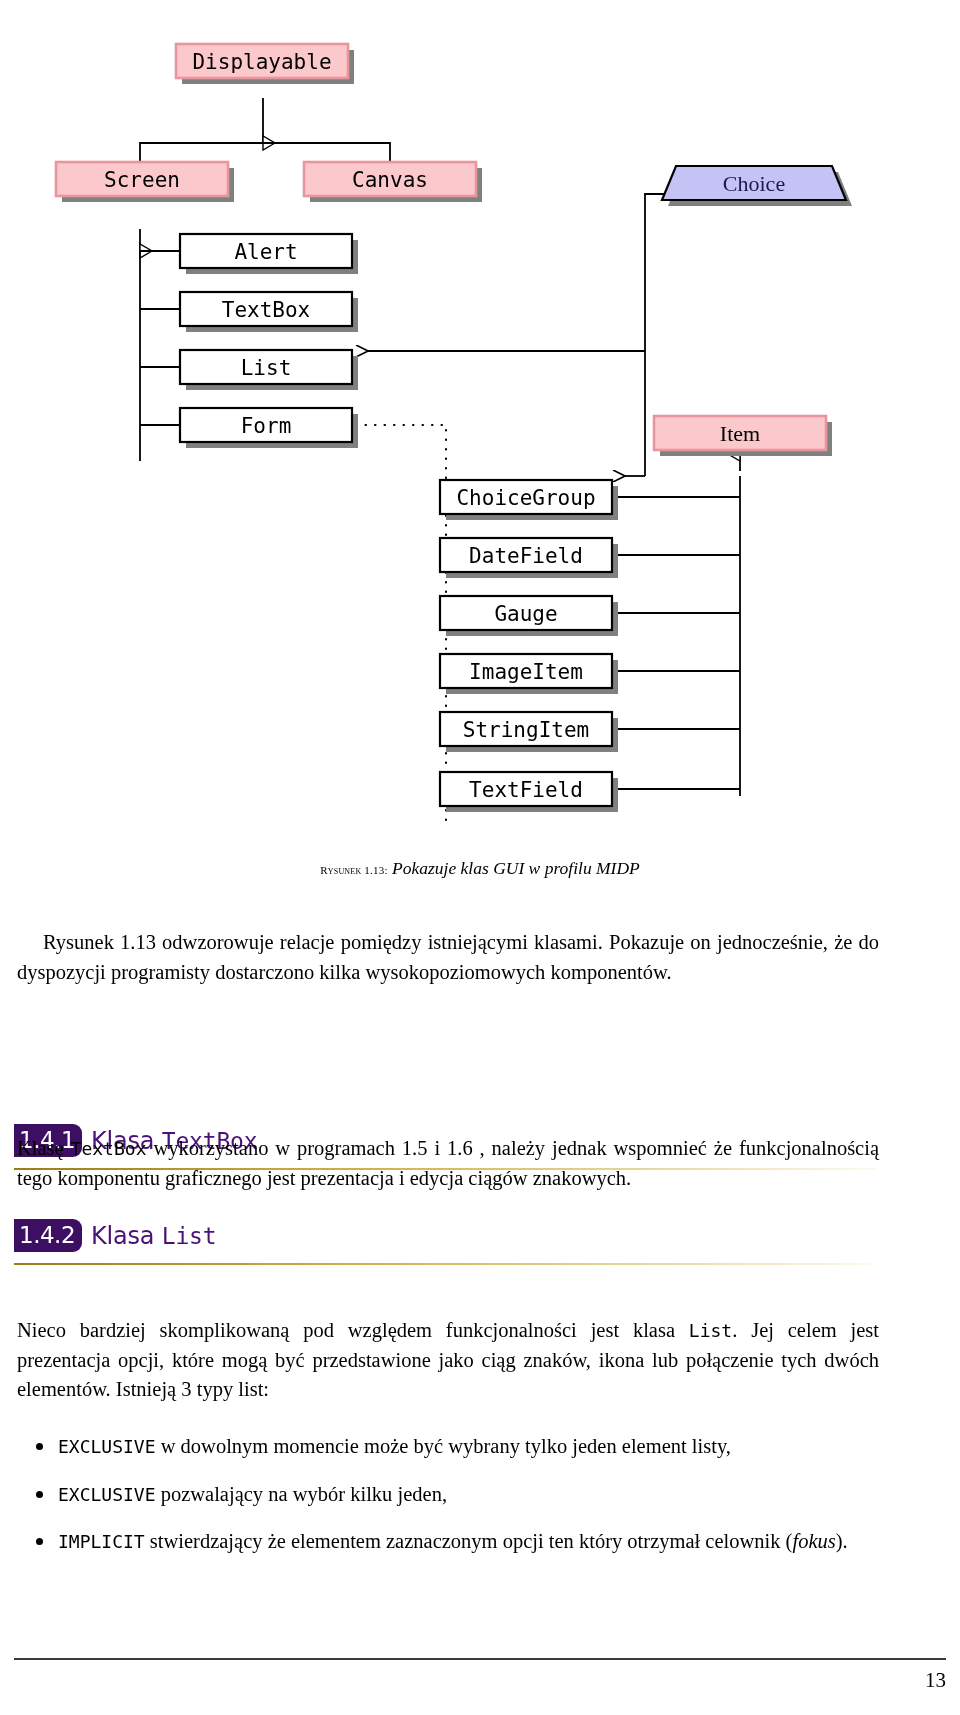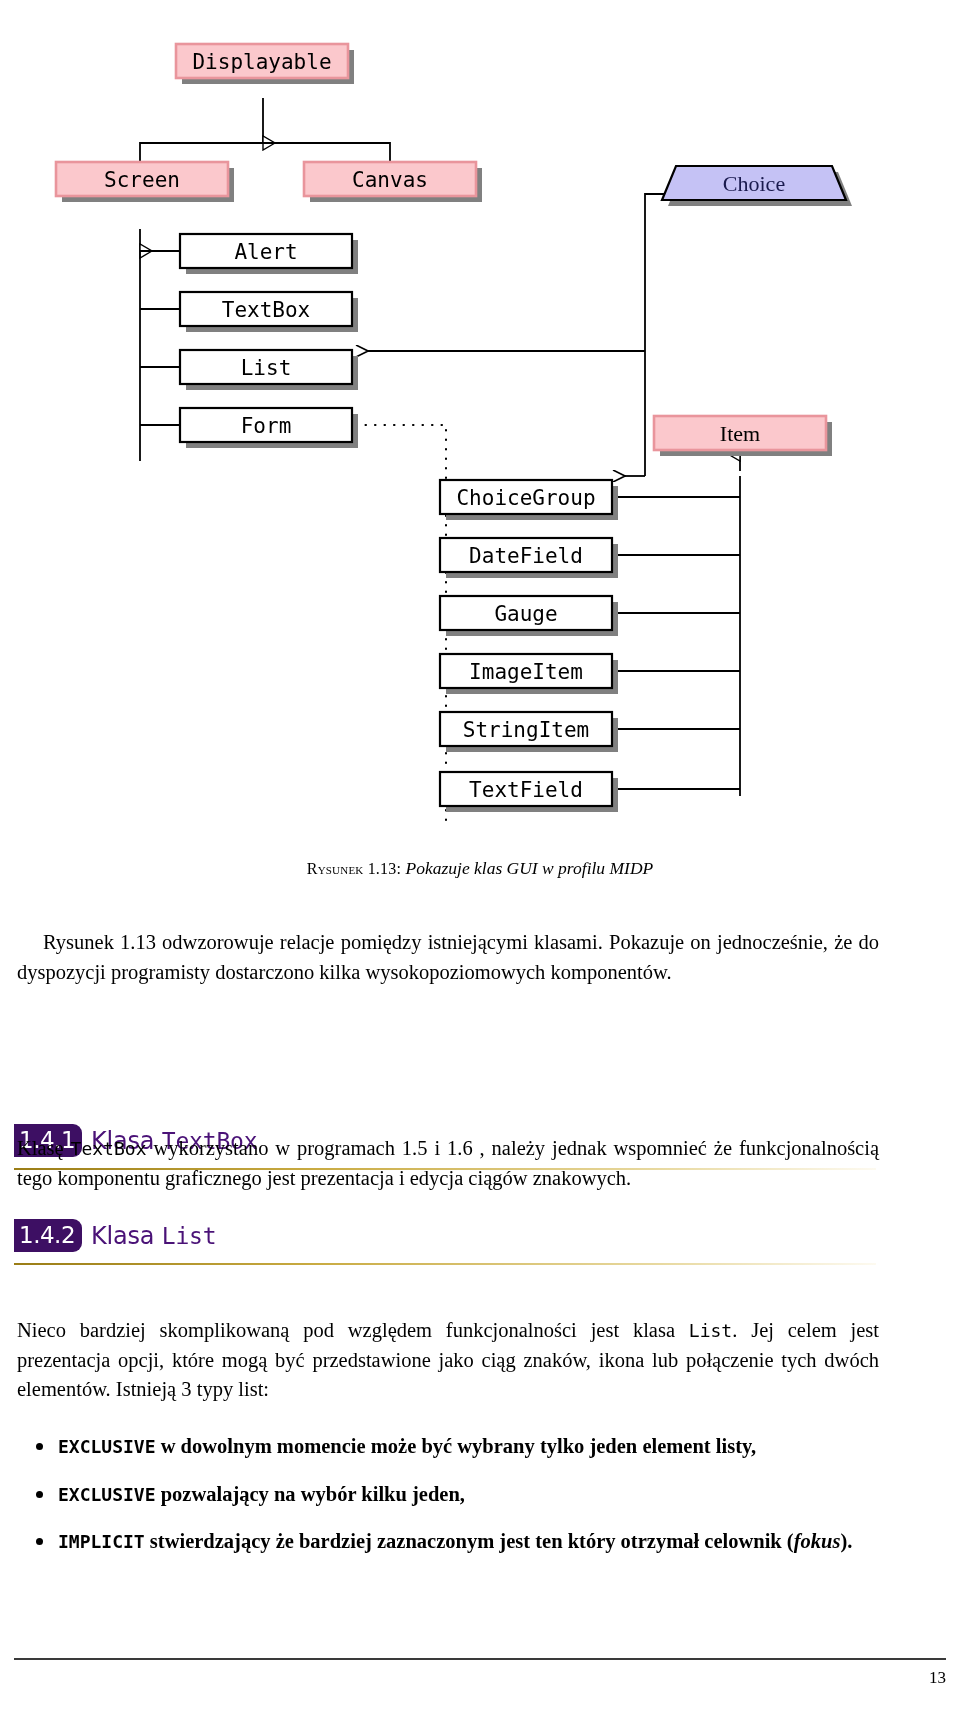--- a/index.html
+++ b/index.html
@@ -32,21 +32,21 @@
     left: 0;
     top: 858px;
     width: 960px;
     text-align: center;
     font-size: 17.5px;
     font-style: italic;
   }
   .cap .capnum {
     font-style: normal;
     font-variant: small-caps;
-    font-size: 16px;
+    font-size: 11px;
     letter-spacing: .2px;
   }
 
   
   .page {
     position: absolute;
     left: 14px;
     top: 0;
     width: 932px;
   }
@@ -114,21 +114,20 @@
     padding: 0;
     list-style: none;
     width: 862px;
   }
   ul.blist li {
     position: relative;
     padding-left: 44px;
     font-size: 20.5px;
     line-height: 29.5px;
     text-align: justify;
-    font-weight: bold;
   }
   ul.blist li .dot {
     position: absolute;
     left: 22px;
     top: 11px;
     width: 7px;
     height: 7px;
     background: #000;
     border-radius: 50%;
   }
@@ -139,21 +138,21 @@
     left: 14px;
     top: 1658px;
     width: 932px;
     height: 1.6px;
     background: #3a3a3a;
   }
   .pagenum {
     position: absolute;
     right: 14px;
     top: 1668px;
-    font-size: 17px;
+    font-size: 21px;
   }
 </style>
 </head>
 <body>
 
 <div id="figure">
   <svg width="960" height="840" viewBox="0 0 960 840">
     <defs>
       <marker id="hollowUp" markerWidth="16" markerHeight="14" refX="8" refY="13" orient="auto" markerUnits="userSpaceOnUse">
         <path d="M8,1 L15,13 L1,13 Z" fill="#ffffff" stroke="#000" stroke-width="1.4"></path>
@@ -316,19 +315,19 @@
   <p class="body" style="top:1313px;"><span>Nieco bardziej skomplikowaną pod względem funkcjonalności jest klasa </span><code>List</code><span>. Jej celem jest prezentacja opcji, które mogą być przedstawione jako ciąg znaków, ikona lub połączenie tych dwóch elementów. Istnieją 3 typy list:</span></p>
 
   <ul class="blist" style="top:1432px;">
     <li>
       <span class="dot"></span><code>EXCLUSIVE</code><span> w dowolnym momencie może być wybrany tylko jeden element listy,</span>
     </li>
     <li style="margin-top:18px;">
       <span class="dot"></span><code>EXCLUSIVE</code><span> pozwalający na wybór kilku jeden,</span>
     </li>
     <li style="margin-top:18px;">
-      <span class="dot"></span><code>IMPLICIT</code><span> stwierdzający że bardziej zaznaczonym jest ten który otrzymał celownik (</span><span class="it">fokus</span><span>).</span>
+      <span class="dot"></span><code>IMPLICIT</code><span> stwierdzający że elementem zaznaczonym opcji ten który otrzymał celownik (</span><span class="it">fokus</span><span>).</span>
     </li>
   </ul>
 </div>
 
 <div class="footrule"></div>
 <div class="pagenum">13</div>
 
 </body></html>

